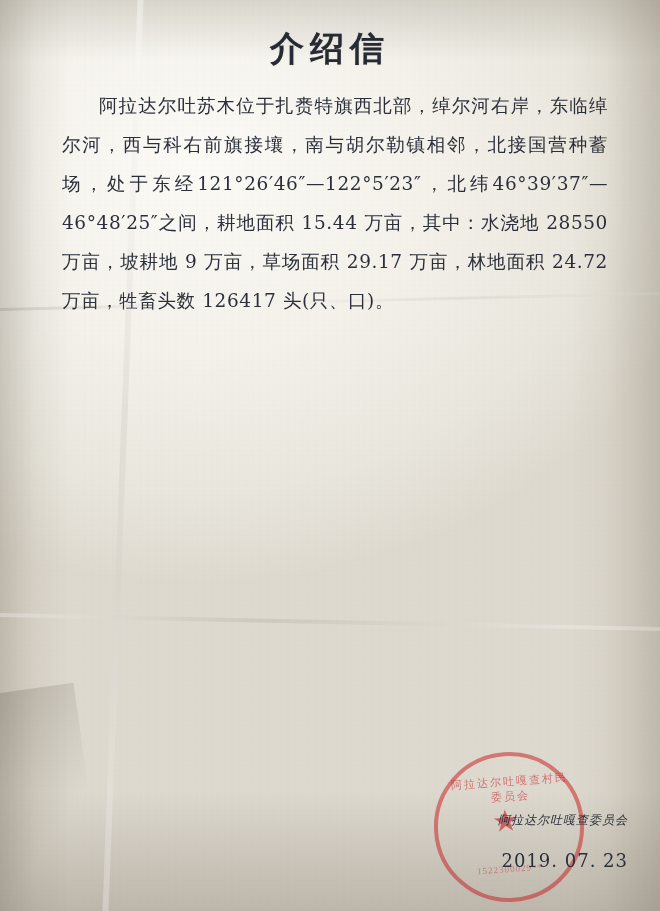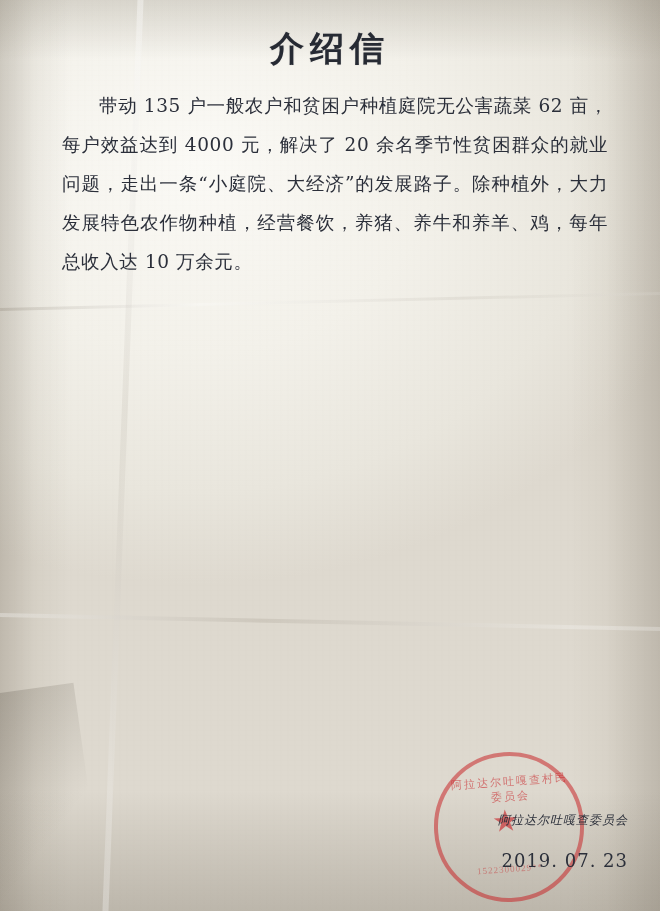--- a/index.html
+++ b/index.html
@@ -193,21 +193,21 @@
   <div class="shade top"></div>
   <div class="shade bottom"></div>
   <div class="shade crease1"></div>
   <div class="shade crease2"></div>
   <div class="shade crease3"></div>
   <div class="shade corner-fold"></div>
 
   <div id="doc">
     <div class="title">介绍信</div>
     <div class="body">
-      <p class="para">带动 135 户一般农户和贫困户种植庭院无公害蔬菜 62 亩，每户效益达到 4000 元，解决了 20 余名季节性贫困群众的就业问题，走出一条“小庭院、大经济”的发展路子。除种植外，大力发展特色农作物种植，经营餐饮，养猪、养牛和养羊、鸡，每年总收入达 10 万余元。</p>
+      <p class="para">阿拉达尔吐苏木位于扎赉特旗西北部，绰尔河右岸，东临绰尔河，西与科右前旗接壤，南与胡尔勒镇相邻，北接国营种蓄场，处于东经121°26′46″—122°5′23″，北纬46°39′37″—46°48′25″之间，耕地面积 15.44 万亩，其中：水浇地 28550 万亩，坡耕地 9 万亩，草场面积 29.17 万亩，林地面积 24.72 万亩，牲畜头数 126417 头(只、口)。</p>
     </div>
   </div>
 
   <div id="stamp">
     <div class="stamp-ring"></div>
     <div class="stamp-arc">阿拉达尔吐嘎查村民委员会</div>
     <div class="stamp-star">★</div>
     <div class="stamp-bottom-arc">1522300029**</div>
     <div class="sign-org">阿拉达尔吐嘎查委员会</div>
     <div class="sign-date">2019. 07. 23</div>

